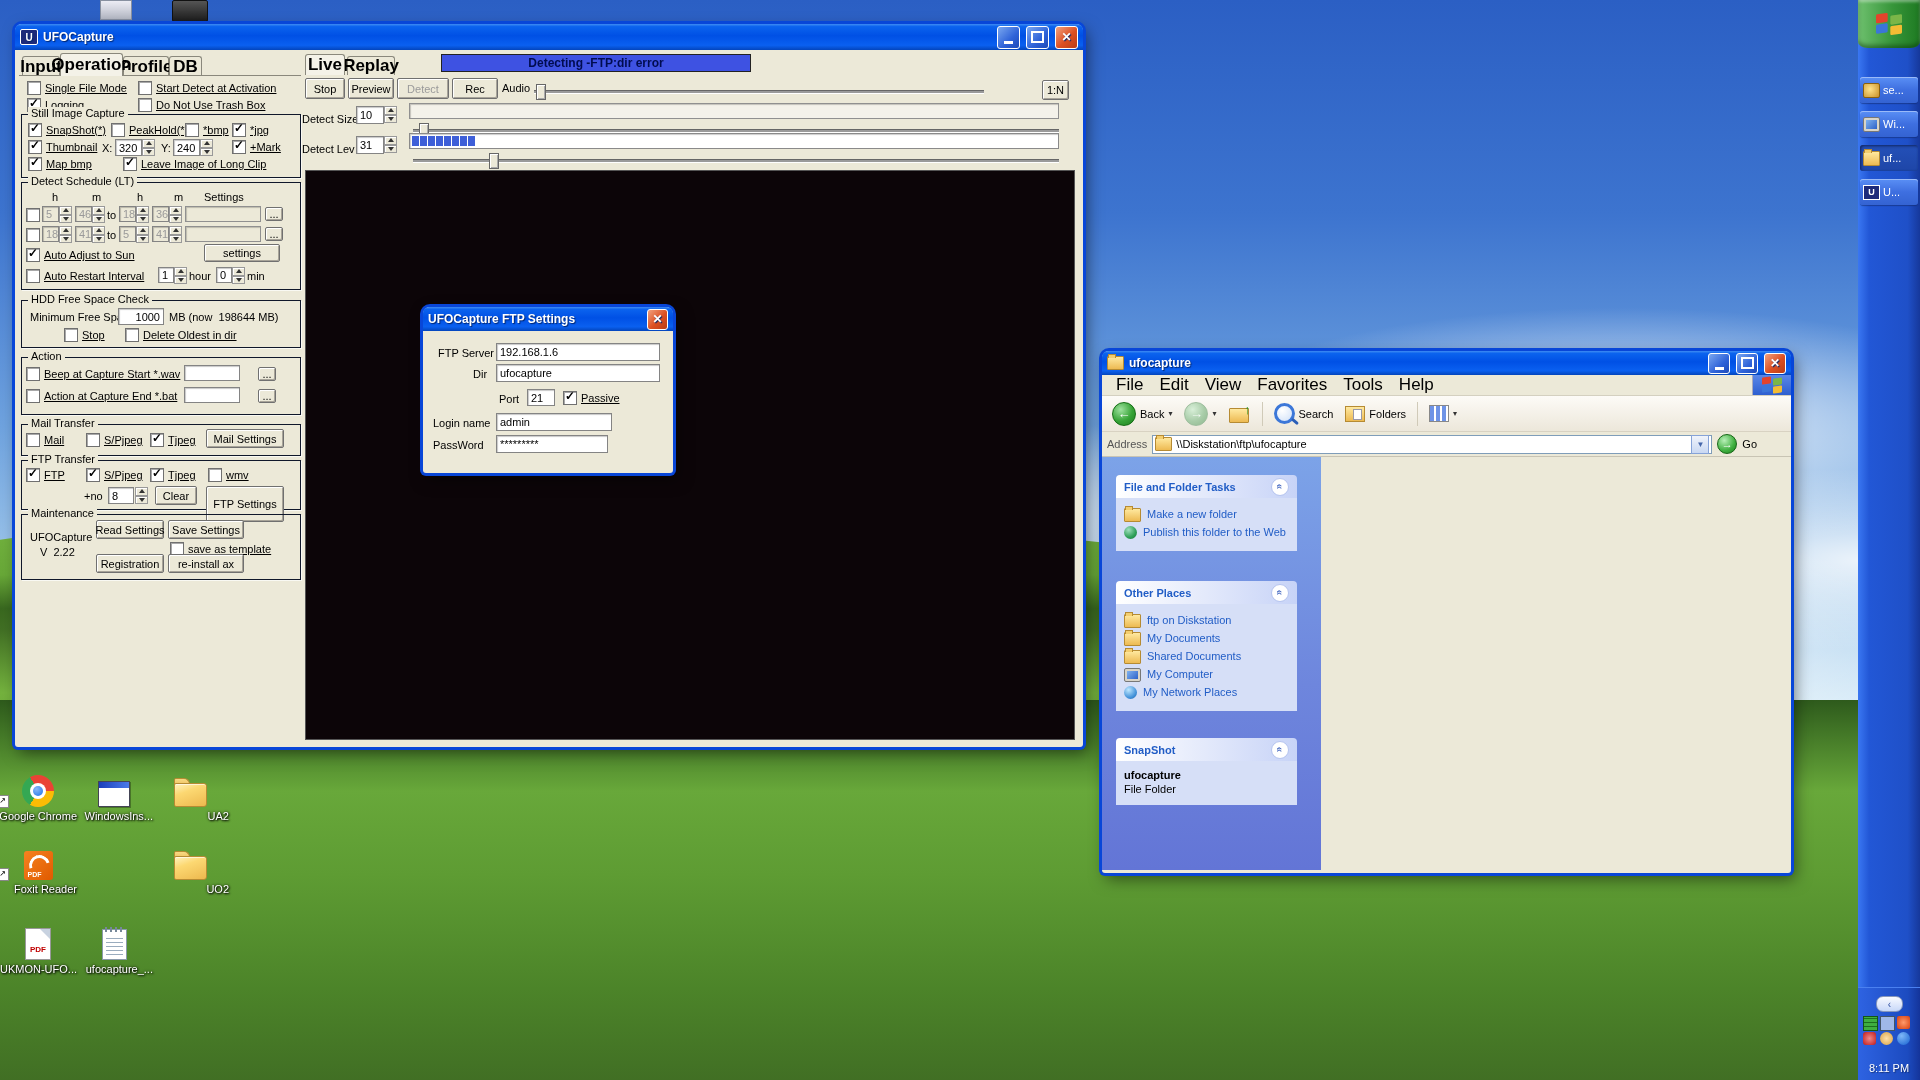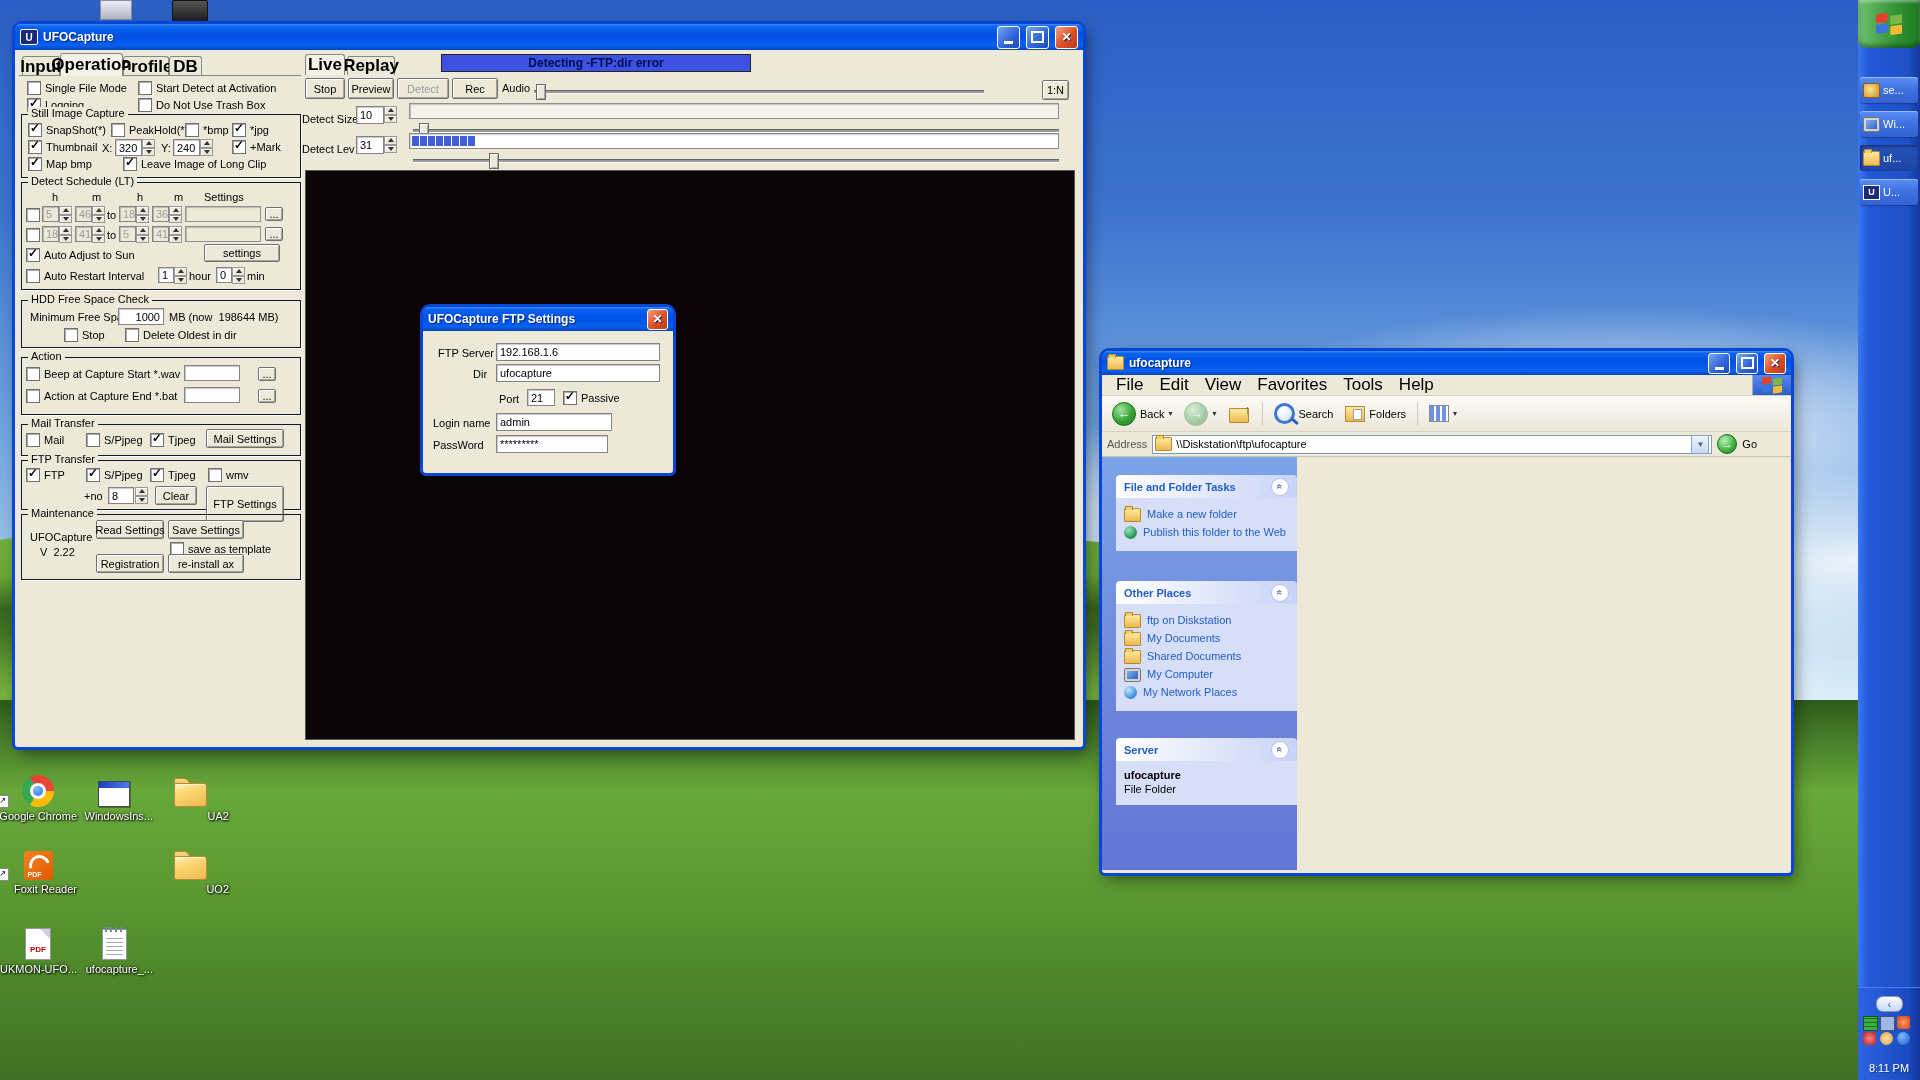--- a/index.html
+++ b/index.html
@@ -72,21 +72,21 @@
   .wbtn.close::after{content:"\2715";}
   .wbtn.min i{width:9px;height:3px;background:#fff;margin-top:10px;}
   .wbtn.max i{width:9px;height:8px;border:2px solid #fff;}
   .uicon{width:16px;height:14px;background:#1D2A7A;border:1px solid #fff;border-radius:2px;flex:none;
     color:#fff;font-size:10px;font-weight:bold;display:flex;align-items:center;justify-content:center;}
   .uicon::after{content:"U";}
   
   .lbl{position:absolute;white-space:pre;font-size:11px;}
   .grp{position:absolute;border:1px solid #0f172a;box-shadow:1px 1px 0 rgba(255,255,255,.7);}
   .legend{position:absolute;top:-8px;left:6px;background:#ECE9D8;padding:0 3px;font-size:11px;white-space:nowrap;}
-  .chk{position:absolute;display:flex;align-items:center;gap:4px;white-space:nowrap;font-size:11px;}
+  .chk{position:absolute;display:flex;align-items:center;gap:4px;white-space:nowrap;font-size:11px;text-decoration:underline;}
   .cb{width:12px;height:12px;background:#fff;border:1px solid #707070;flex:none;position:relative;
     box-shadow:inset 1px 1px 0 rgba(64,64,64,.45),inset -1px -1px 0 #fff;}
   .cb.on::after{content:"\2713";position:absolute;left:1px;top:-3px;font-size:12px;font-weight:bold;color:#000;}
   .fld{position:absolute;background:#fff;border:1px solid #848484;box-sizing:border-box;
     box-shadow:inset 1px 1px 1px rgba(0,0,0,.22);font-size:11px;padding:1px 3px;display:flex;align-items:center;}
   .fld.dis{background:#ECE9D8;color:#9A9A9A;}
   .sunk{position:absolute;background:#ECE9D8;border:1px solid #909090;box-shadow:inset 1px 1px 1px rgba(0,0,0,.2);box-sizing:border-box;}
   .spin{position:absolute;width:13px;height:17px;display:flex;flex-direction:column;}
   .spin i{flex:1;background:#ECE9D8;border:1px solid #999;box-shadow:inset 1px 1px 0 #fff;position:relative;}
   .spin i::after{content:"";position:absolute;left:50%;top:50%;transform:translate(-50%,-50%);
@@ -150,21 +150,21 @@
     border-radius:1px;position:relative;flex:none;}
   .mf::before{content:"";position:absolute;top:-3px;left:0;width:6px;height:3px;background:#F4CE6E;
     border:1px solid #B68B33;border-bottom:none;}
   .carrow{width:16px;height:17px;background:linear-gradient(#EFF3FB,#C9D8F2);border:1px solid #86A3D8;
     display:flex;align-items:center;justify-content:center;font-size:8px;color:#4466AA;flex:none;margin-left:auto;}
   .carrow::after{content:"\25BC";}
   .gocirc{width:18px;height:18px;border-radius:50%;flex:none;color:#fff;font-size:11px;font-weight:bold;
     background:radial-gradient(circle at 35% 30%,#B8F0B8,#3FAF3F 60%,#1F7F1F);border:1px solid #166616;
     display:flex;align-items:center;justify-content:center;}
   .gocirc::after{content:"\2192";}
-  .sidepanel{position:absolute;left:0;top:106px;width:195px;bottom:3px;
+  .sidepanel{position:absolute;left:0;top:106px;width:219px;bottom:3px;
     background:linear-gradient(180deg,#7CA3E8 0%,#6E86DD 55%,#6375D6 100%);}
   .xbox{position:absolute;left:14px;width:181px;}
   .xbox .hd{height:23px;border-radius:4px 4px 0 0;background:linear-gradient(90deg,#fff,#C7D3F7);
     display:flex;align-items:center;justify-content:space-between;padding:0 8px;
     color:#215DC6;font-weight:bold;font-size:11px;}
   .xbox .bd{background:#D6DFF7;padding:6px 4px 8px 6px;font-size:11px;}
   .chev{width:16px;height:16px;border-radius:50%;background:#fff;border:1px solid #B5C4EF;color:#4D6FC3;
     display:flex;align-items:center;justify-content:center;font-size:10px;flex:none;}
   .chev::after{content:"\00AB";display:inline-block;transform:rotate(90deg);}
   .xlink{display:flex;gap:6px;align-items:flex-start;margin:4px 2px;color:#215DC6;cursor:pointer;}
@@ -711,21 +711,21 @@
             <span>My Computer</span>
           </div>
           <div class="xlink">
             <span class="mnet"></span>
             <span>My Network Places</span>
           </div>
         </div>
       </div>
       <div class="xbox" style="top:281px">
         <div class="hd">
-          <span>Server</span>
+          <span>SnapShot</span>
           <span class="chev"></span>
         </div>
         <div class="bd" style="padding:8px 8px 10px">
           <div style="font-weight:bold;color:#000">ufocapture</div>
           <div style="color:#000;margin-top:2px">File Folder</div>
         </div>
       </div>
     </div>
 
   </div>

